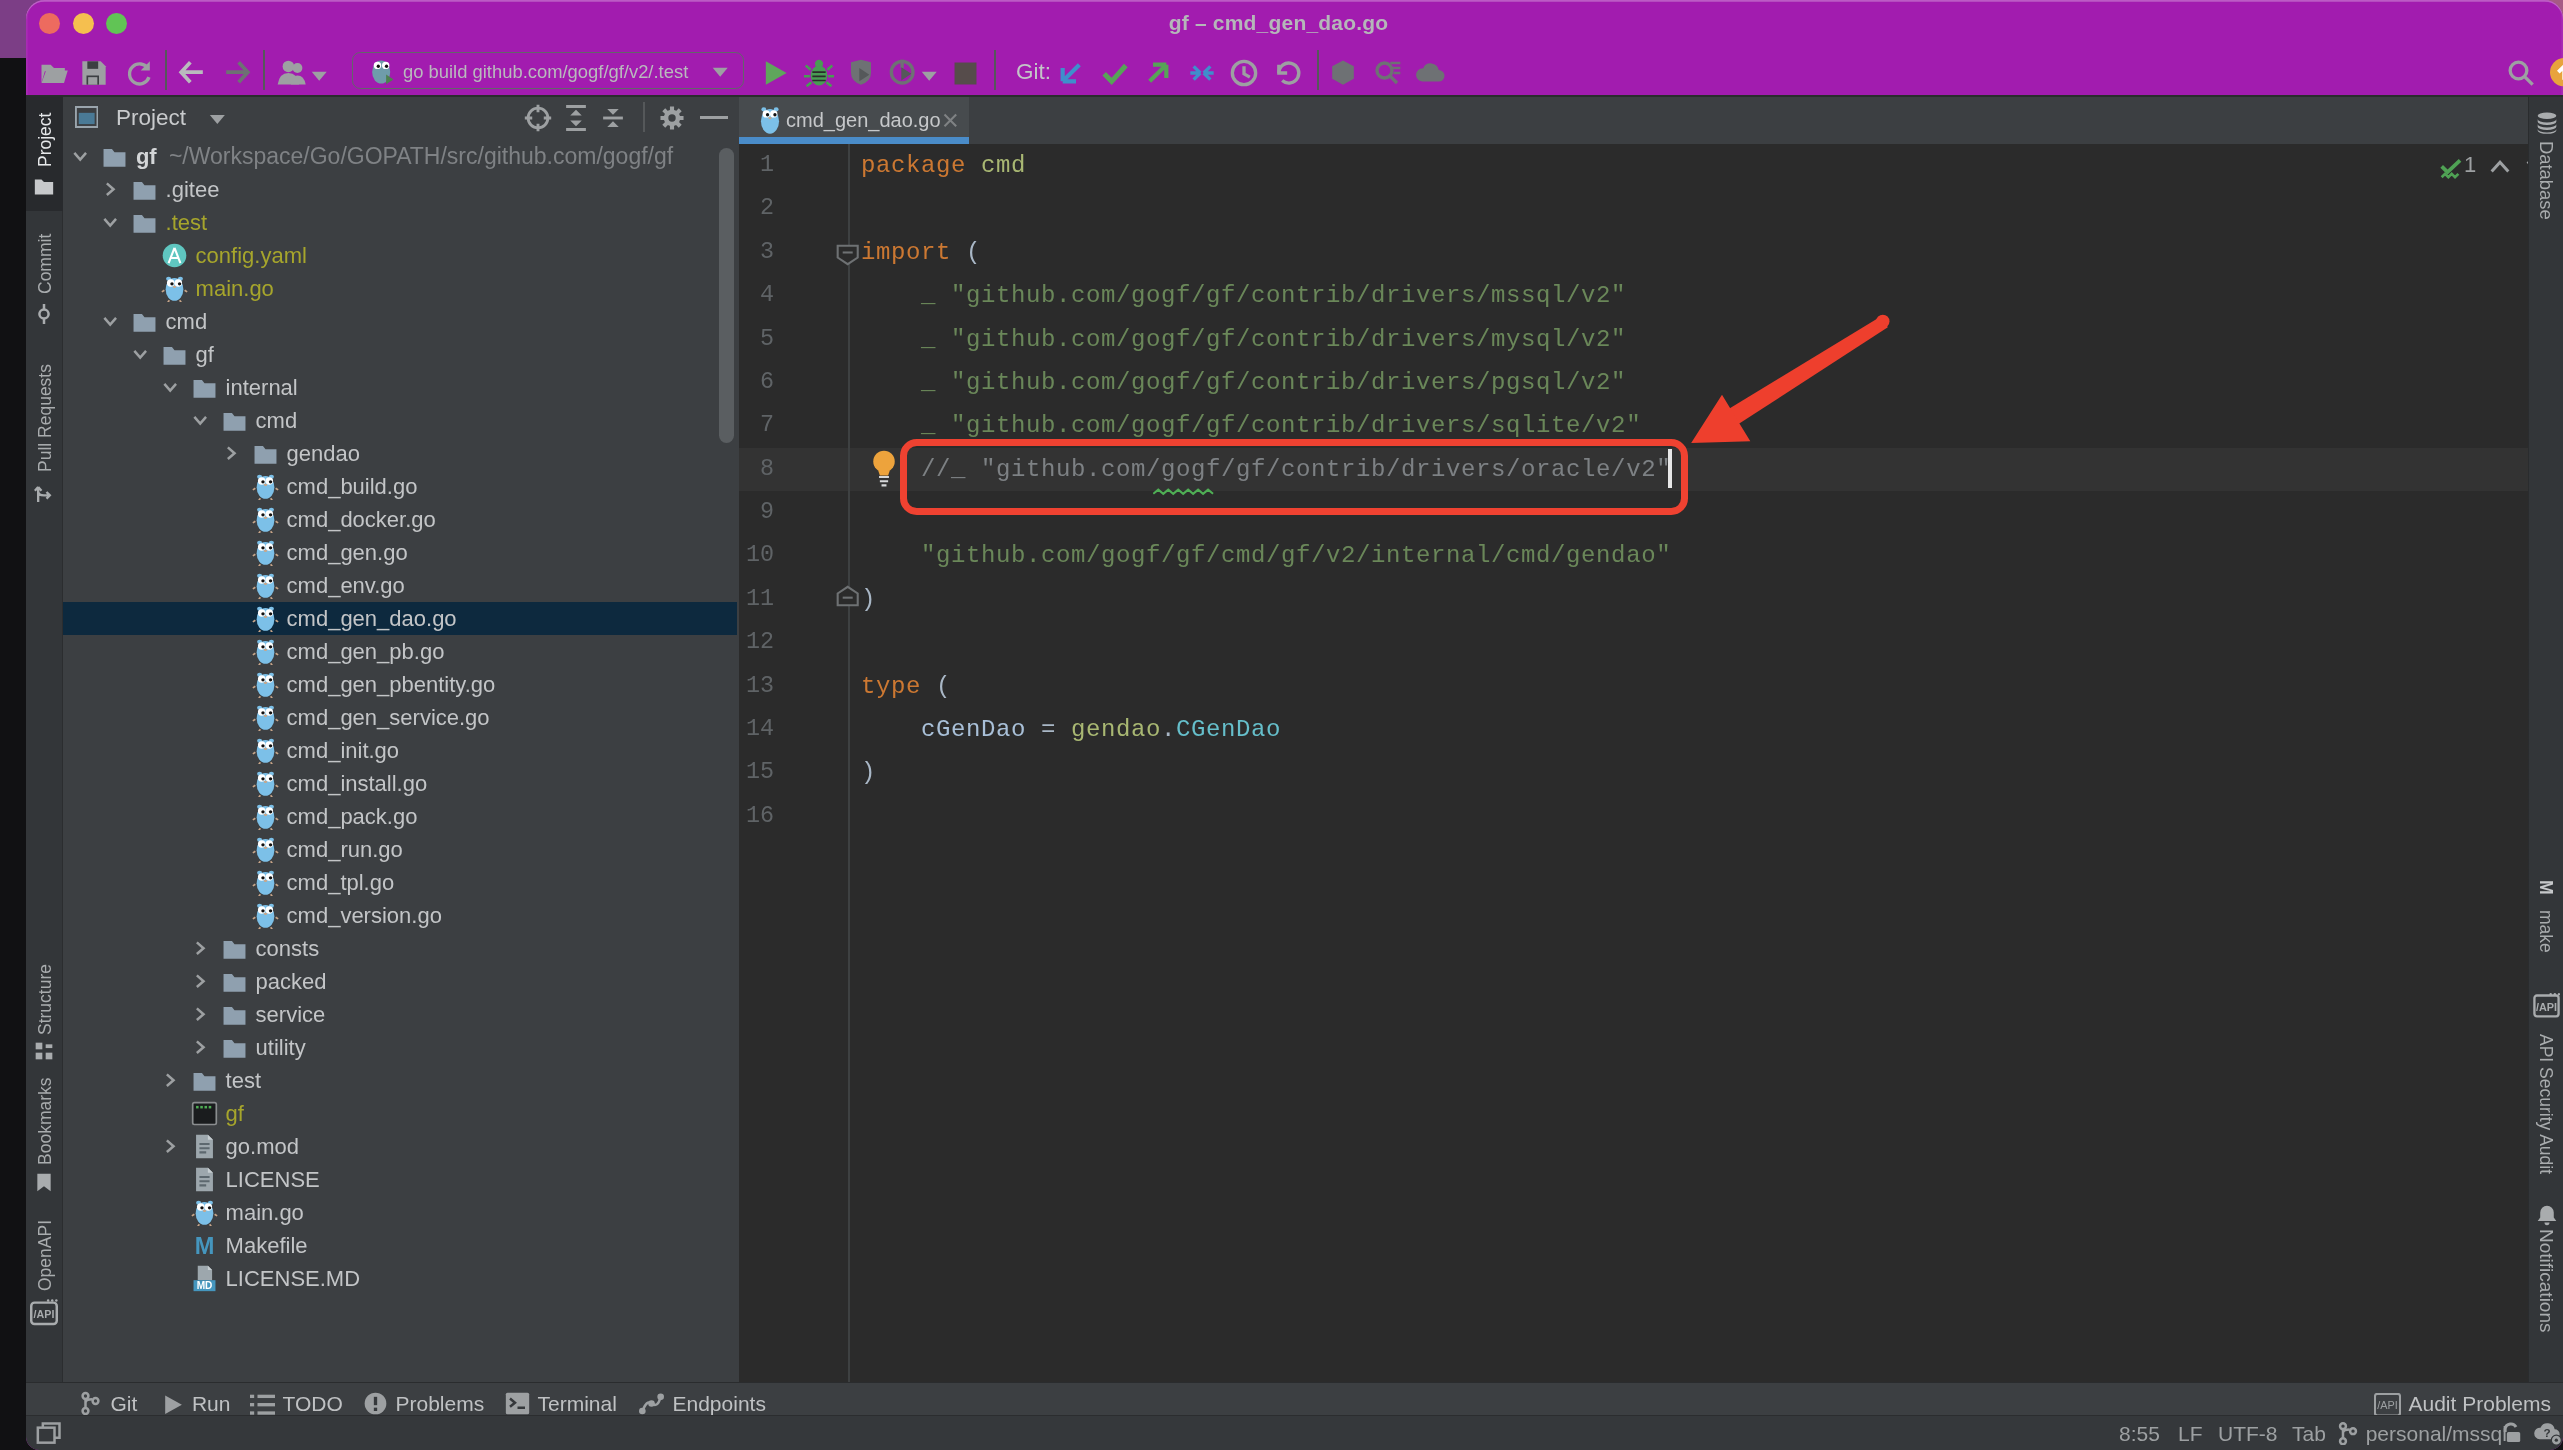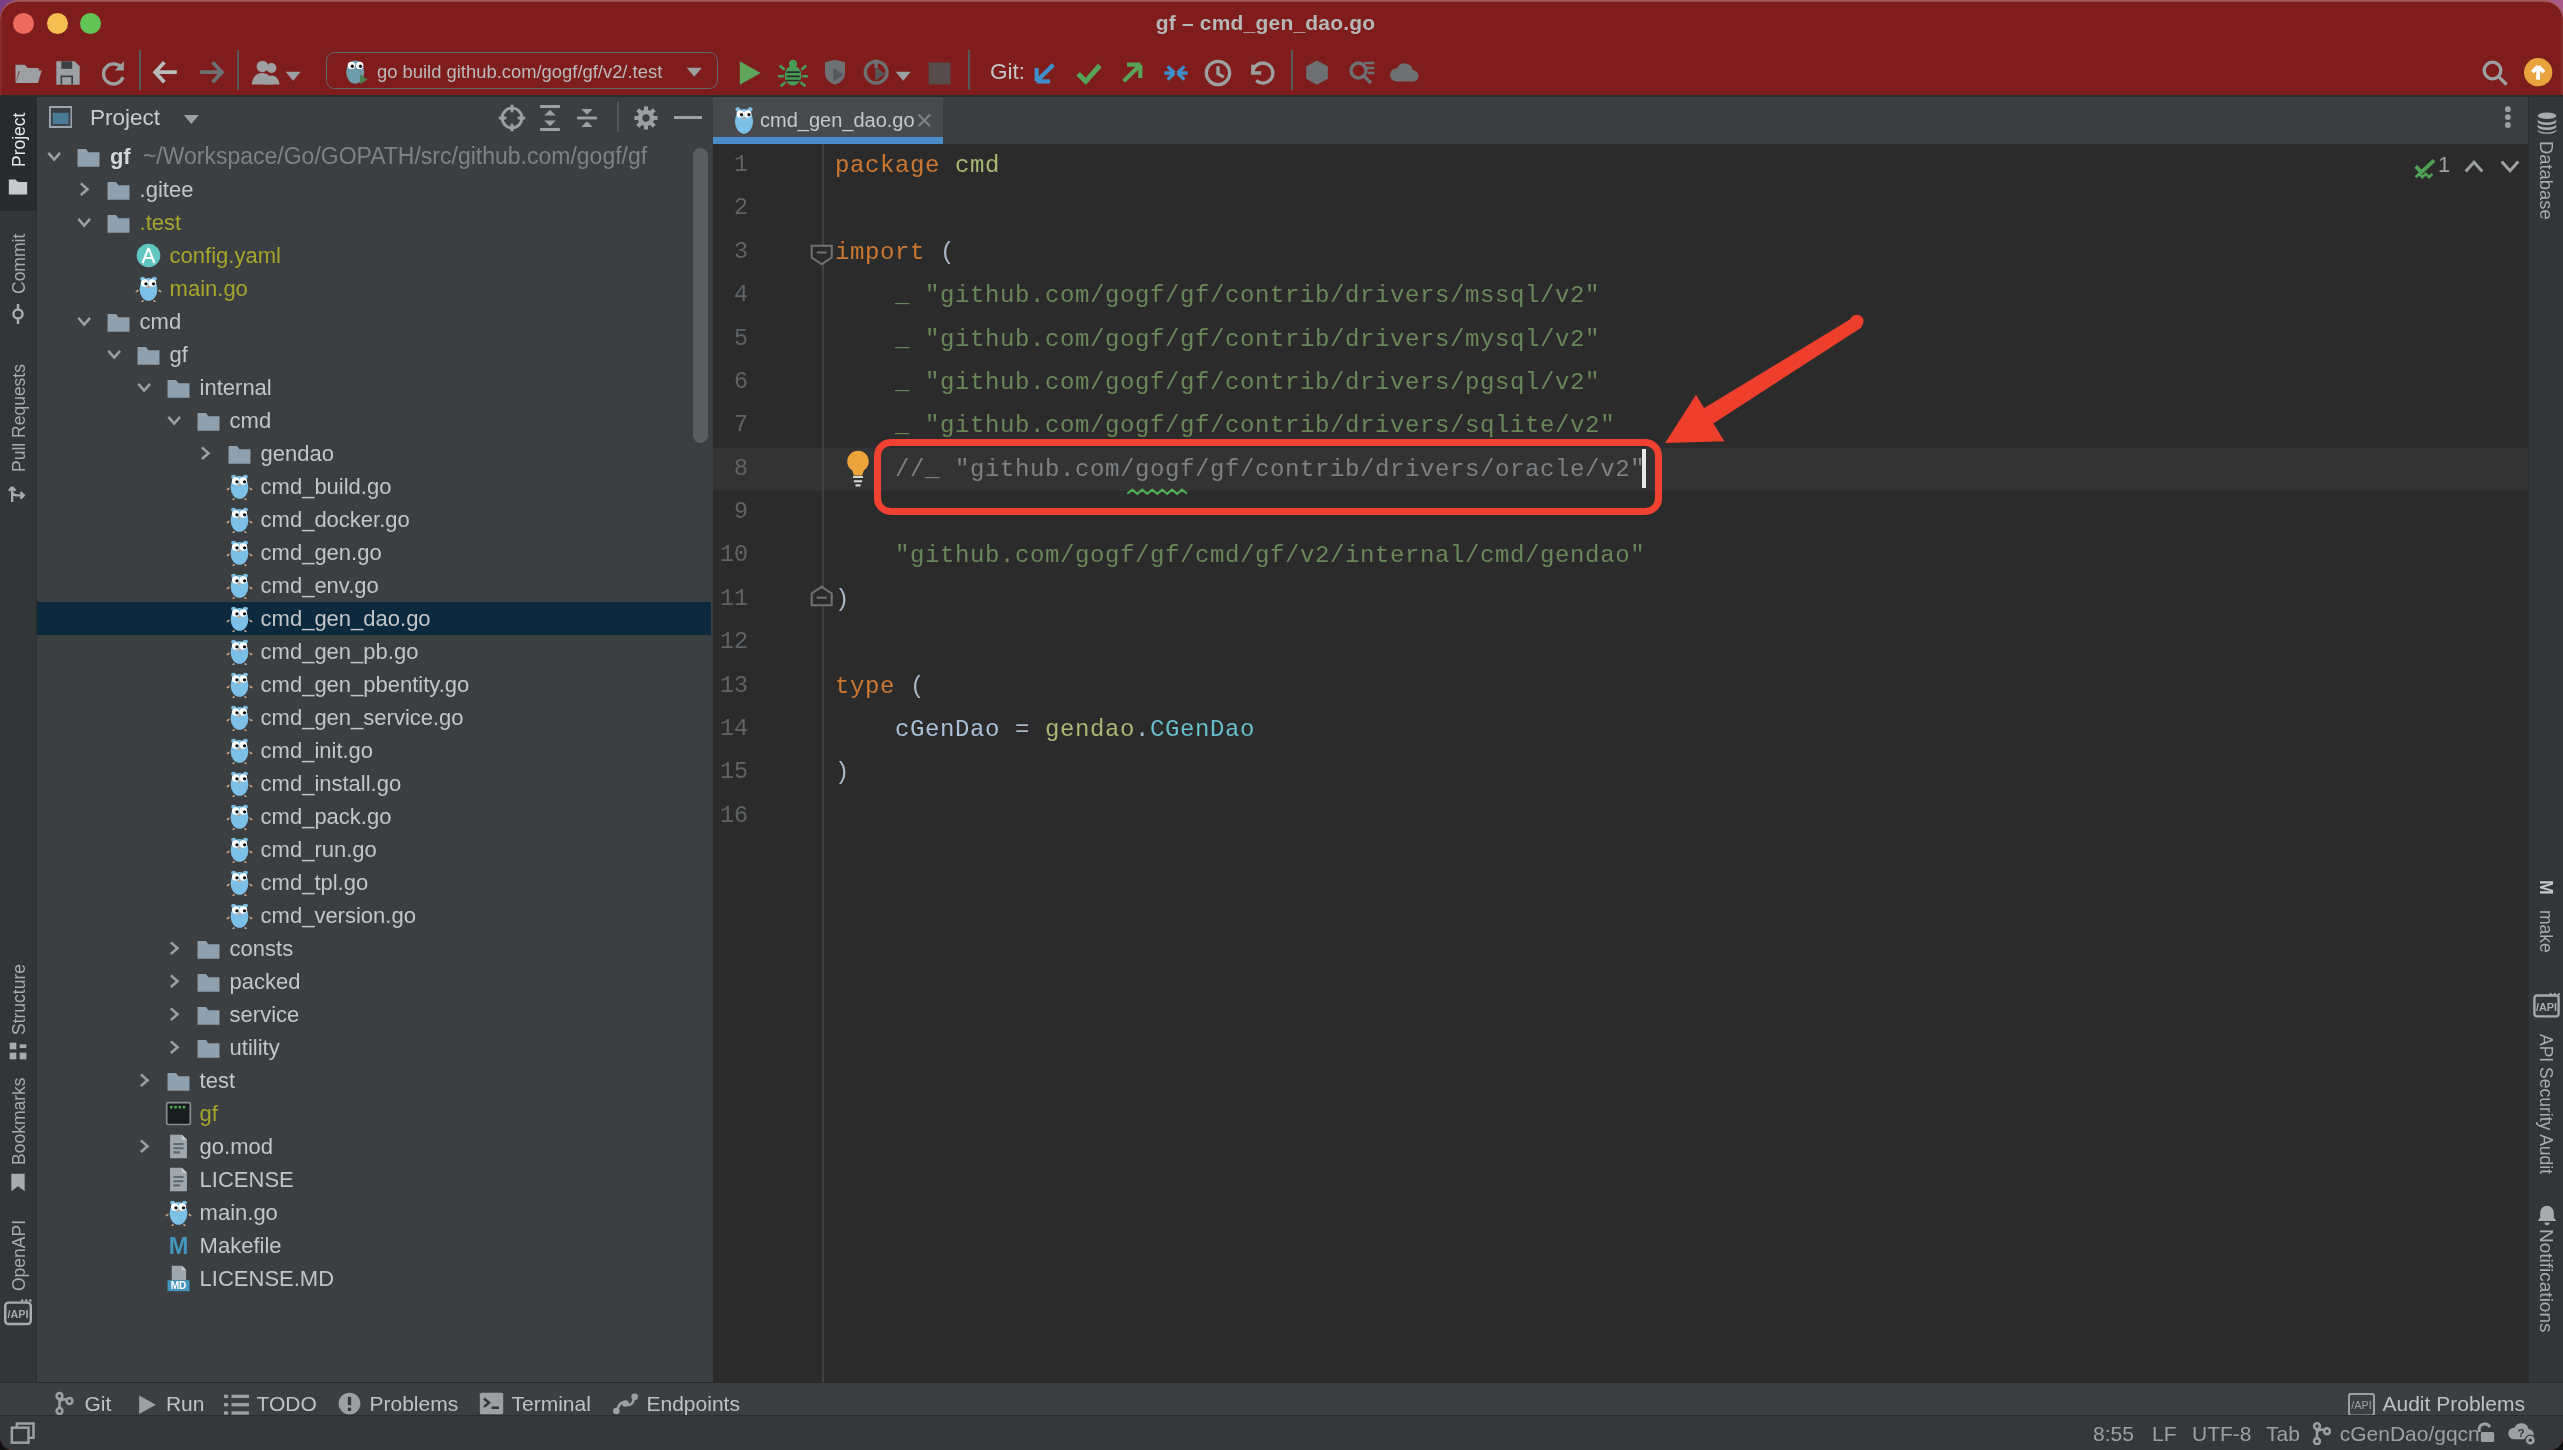--- a/index.html
+++ b/index.html
@@ -1,22 +1,22 @@
 <!DOCTYPE html>
 <html style="font-size:13.3px"><head>
 <meta charset="utf-8">
 <style>
   * { margin:0; padding:0; box-sizing:border-box; }
   html,body { width:2563px; height:1450px; overflow:hidden; }
   body { background:#111113; font-family:"Liberation Sans", sans-serif; }
   .corner { position:absolute; width:58px; height:58px; z-index:0; }
   #ctl { left:0; top:0; background:#7c3e86; }
   #ctr { right:0; top:0; background:#a65a85; }
-  .win { position:absolute; inset:0; background:#7f1d1d; border-radius:18.4px 18.4px 13.3px 13.3px;
-         overflow:hidden; z-index:1; box-shadow: inset 0 1.7px 0 rgba(255,255,255,0.28), inset 1.7px 0 0 rgba(255,255,255,0.07), inset -1.7px 0 0 rgba(255,255,255,0.07);}
+  .win { position:absolute; inset:0; background:#a21caf; border-radius:18.4px 18.4px 13.3px 13.3px;
+         overflow:hidden; z-index:1; box-shadow: inset 0 1.7px 0 rgba(255,255,255,0.28), inset 1.7px 0 0 rgba(255,255,255,0.07), inset -1.7px 0 0 rgba(255,255,255,0.07); margin-left: 26px;}
   .abs { position:absolute; }
 
   
   #titlebar { left:0; top:0; right:0; height:47px; }
   .tl { position:absolute; top:13.3px; width:21px; height:21px; border-radius:50%; }
   #title { position:absolute; top:11px; left:0; right:32px; text-align:center; color:#b5b7b9; font-size:21px; font-weight:700; letter-spacing:0.2px;}
   #toolbar { left:0; top:47px; right:0; height:50px; }
   #toolbar svg, #toolbar .tdiv { position:absolute; }
   .tdiv { width:1.7px; top:3.3px; height:40px; background:#55585a; }
   #runbox { position:absolute; left:326px; top:5px; width:392px; height:37px; border:1.7px solid #63666a; border-radius:8.3px; }
@@ -958,21 +958,21 @@
     <div class="rt" style="left:2266px">Tab</div>
     <div class="rt" style="left:2311px">
         <svg width="22" height="23.4" viewBox="0 0 26 28" style="margin-right:6.7px">
           <g stroke="#9da0a2" stroke-width="3" fill="none">
             <circle cx="7" cy="5" r="3.5"></circle>
             <circle cx="7" cy="23" r="3.5"></circle>
             <circle cx="19" cy="11" r="3.5"></circle>
             <path d="M7 9 v10 M7 13 q0-4 8-4"></path>
           </g>
         </svg>
-        <span>cGenDao/gqcn</span>
+        <span>personal/mssql</span>
       </div>
     <div class="rt" style="left:2475px">
         <svg width="23.4" height="23.4" viewBox="0 0 28 28">
           <path d="M5 12 v-4 a7 7 0 0 1 13 -2" fill="none" stroke="#9da0a2" stroke-width="3.5"></path>
           <rect x="7" y="12" width="16" height="12" rx="2" fill="#9da0a2"></rect>
         </svg>
       </div>
     <div class="rt" style="left:2506px">
         <svg width="32" height="25" viewBox="0 0 38 30" style="font-size:25px">
           <path d="M9 22 a7 7 0 0 1 1-14 a9 9 0 0 1 17 2 a6 6 0 0 1 0 12 z" fill="#9da0a2"></path>

